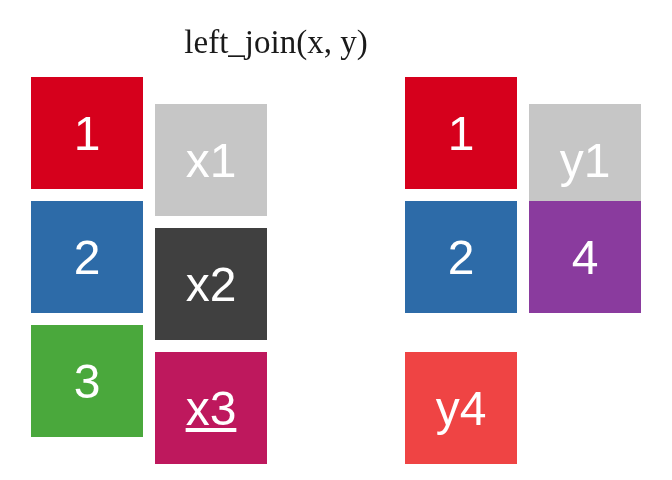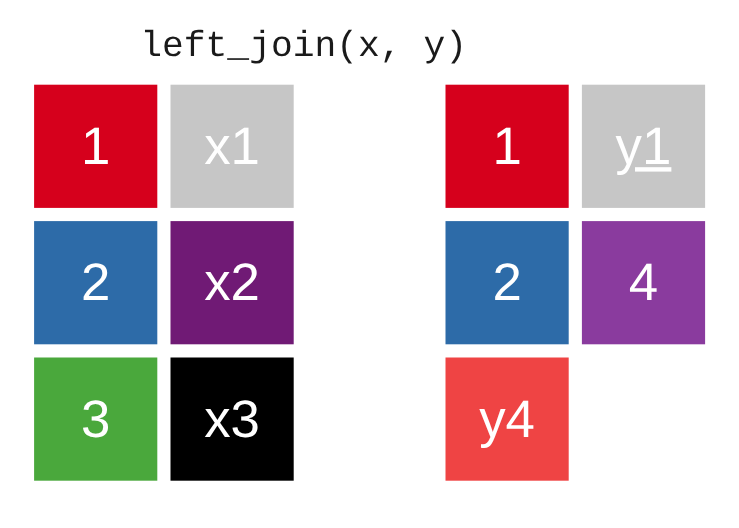--- a/index.html
+++ b/index.html
@@ -14,21 +14,21 @@
     background: #ffffff;
     overflow: hidden;
     font-family: "Liberation Sans", sans-serif;
   }
   .title {
     position: absolute;
     top: 26px;
     left: 0;
     width: 552px;
     text-align: center;
-    font-family: Liberation Mono, monospace;
+    font-family: Liberation Serif, serif;
     font-size: 33px;
     line-height: 33px;
     color: #1a1a1a;
     letter-spacing: 0;
     white-space: pre;
   }
   .join-table {
     position: absolute;
     top: 77px;
     display: grid;
@@ -42,39 +42,39 @@
   .cell {
     width: 112px;
     height: 112px;
     display: flex;
     align-items: center;
     justify-content: center;
     font-size: 48px;
     color: #ffffff;
     user-select: none;
   }
-  .cell.value { background: #c6c6c6; }
+  .cell.value { background: #c6c6c6; margin-top: 27px; }
 </style>
 </head>
 <body>
 
 <div class="canvas" style="background-color: rgb(255, 255, 255);">
 
   <div class="title" style="color: rgb(26, 26, 26);">left_join(x, y)</div>
 
   <div class="join-table left-table">
     <div class="cell key" style="background-color: rgb(214, 0, 28);">1</div>
     <div class="cell value" style="background-color: rgb(198, 198, 198);">x1</div>
     <div class="cell key" style="background-color: rgb(45, 107, 168);">2</div>
-    <div class="cell value" style="background-color: #701a75;">x2</div>
+    <div class="cell value" style="background-color: #404040;">x2</div>
     <div class="cell key" style="background-color: rgb(74, 168, 60);">3</div>
-    <div class="cell value" style="background-color: #000000;">x3</div>
+    <div class="cell value" style="background-color: #be185d; text-decoration: underline;">x3</div>
   </div>
 
   <div class="join-table right-table">
     <div class="cell key" style="background-color: rgb(214, 0, 28);">1</div>
-    <div class="cell value" style="background-color: rgb(198, 198, 198); text-decoration: underline;">y1</div>
+    <div class="cell value" style="background-color: rgb(198, 198, 198);">y1</div>
     <div class="cell key" style="background-color: rgb(45, 107, 168);">2</div>
     <div class="cell key" style="background-color: rgb(138, 59, 158);">4</div>
     <div class="cell value" style="background-color: #ef4444;">y4</div>
   </div>
 
 </div>
 
 </body></html>

